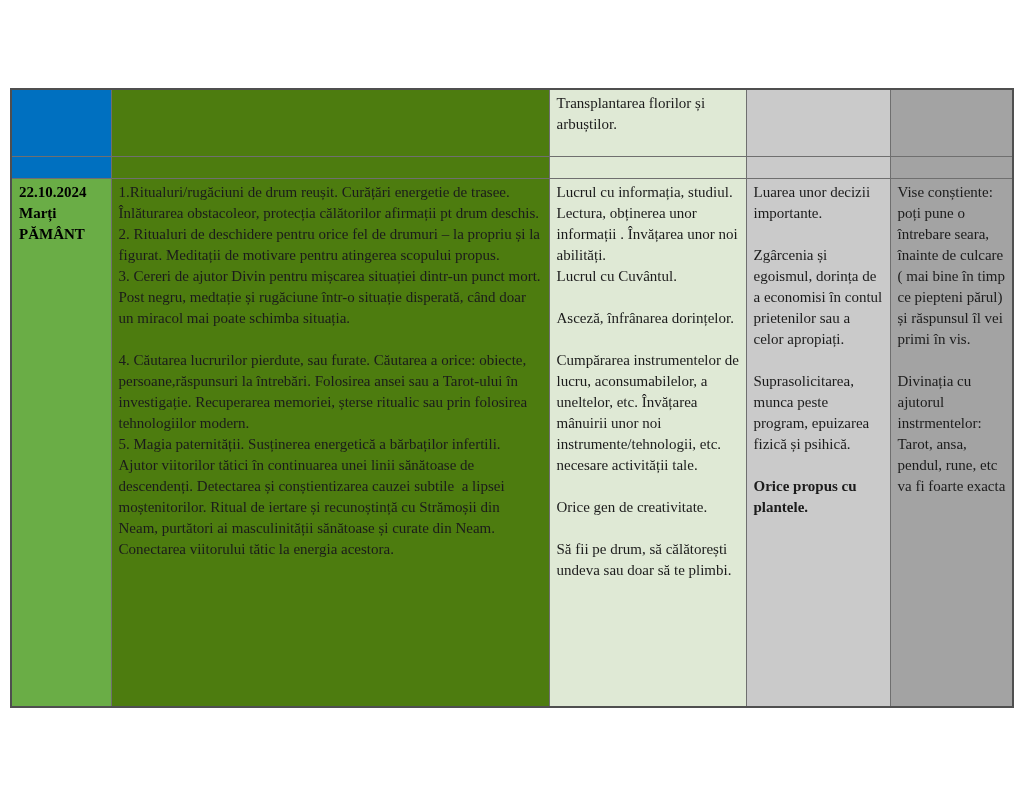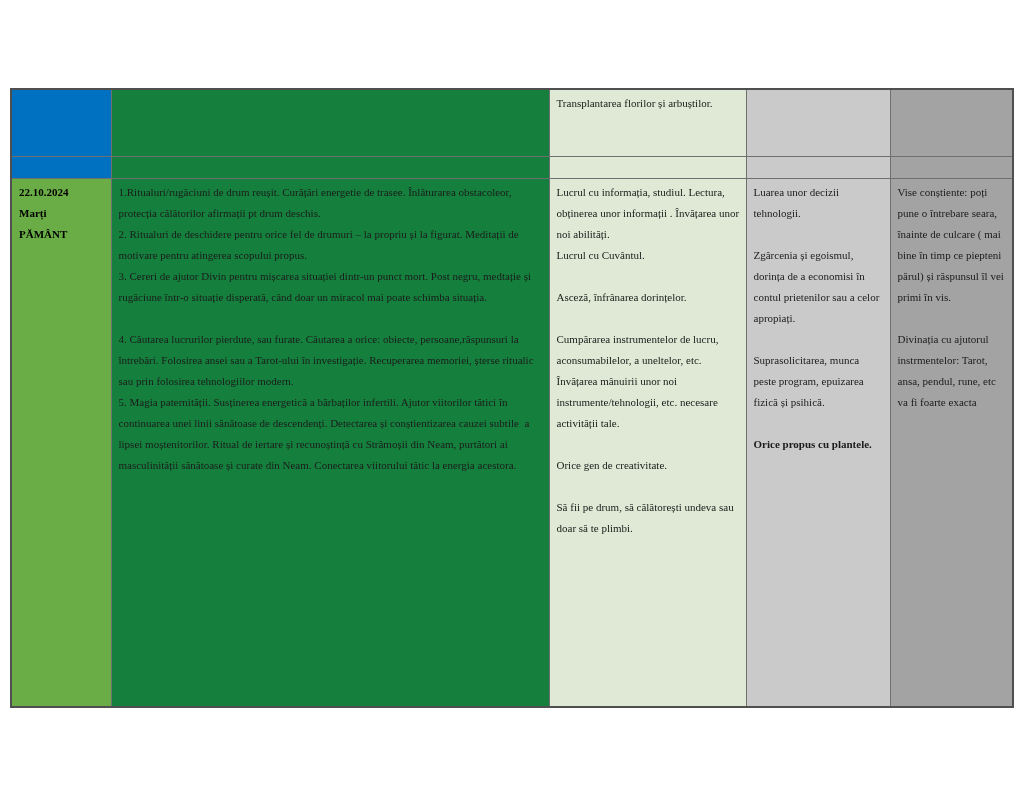--- a/index.html
+++ b/index.html
@@ -21,29 +21,29 @@
     top: 88px;
     width: 1002px;
     border-collapse: collapse;
     table-layout: fixed;
     border: 2px solid #4f4f4f;
   }
   table.cal td {
     border: 1px solid #6f6f6f;
     vertical-align: top;
     padding: 3px 6px 3px 7px;
-    font-size: 11px;
+    font-size: 15px;
     line-height: 21px;
     overflow: hidden;
   }
   .pre { white-space: pre-wrap; }
   
   td.c-blue     { background: #0070c0; }
   td.c-green    { background: #6aad46; }
-  td.c-cream    { background: #15803d; }
+  td.c-cream    { background: #4d7c0f; }
   td.c-lgreen   { background: #dfe9d5; }
   td.c-gray     { background: #cacaca; }
   td.c-lavender { background: #a3a3a3; }
 
   td.date-cell {
     vertical-align: middle;
     font-weight: bold;
     color: #000000;
     font-size: 17px;
     line-height: 22px;
@@ -104,21 +104,21 @@
 
 Asceză, înfrânarea dorințelor.
 
 Cumpărarea instrumentelor de lucru, aconsumabilelor, a uneltelor, etc. Învățarea mânuirii unor noi instrumente/tehnologii, etc. necesare activității tale.
 
 Orice gen de creativitate.
 
 Să fii pe drum, să călătorești undeva sau doar să te plimbi.</div>
       </td>
       <td class="c-gray">
-        <div class="pre">Luarea unor decizii tehnologii.
+        <div class="pre">Luarea unor decizii importante.
 
 Zgârcenia și egoismul, dorința de a economisi în contul prietenilor sau a celor apropiați.
 
 Suprasolicitarea, munca peste program, epuizarea fizică și psihică.</div>
         <div class="bold-para">Orice propus cu plantele.</div>
       </td>
       <td class="c-lavender">
         <div class="pre">Vise conștiente: poți pune o întrebare seara, înainte de culcare ( mai bine în timp ce piepteni părul) și răspunsul îl vei primi în vis.
 
 Divinația cu ajutorul instrmentelor: Tarot, ansa, pendul, rune, etc va fi foarte exacta</div>

